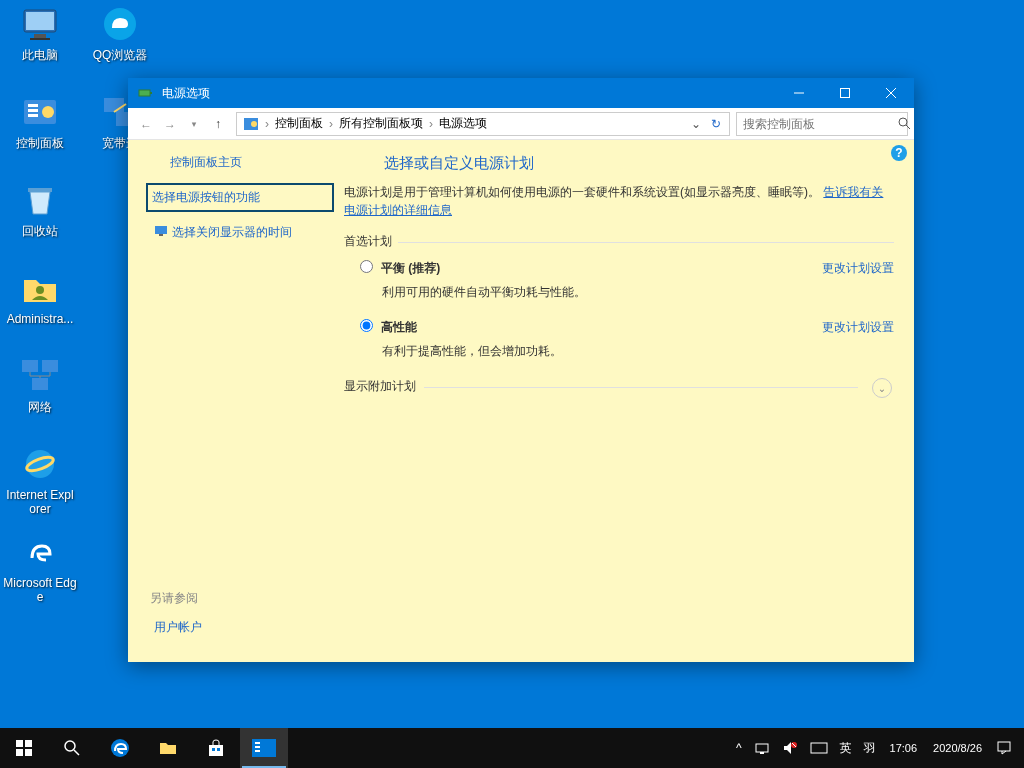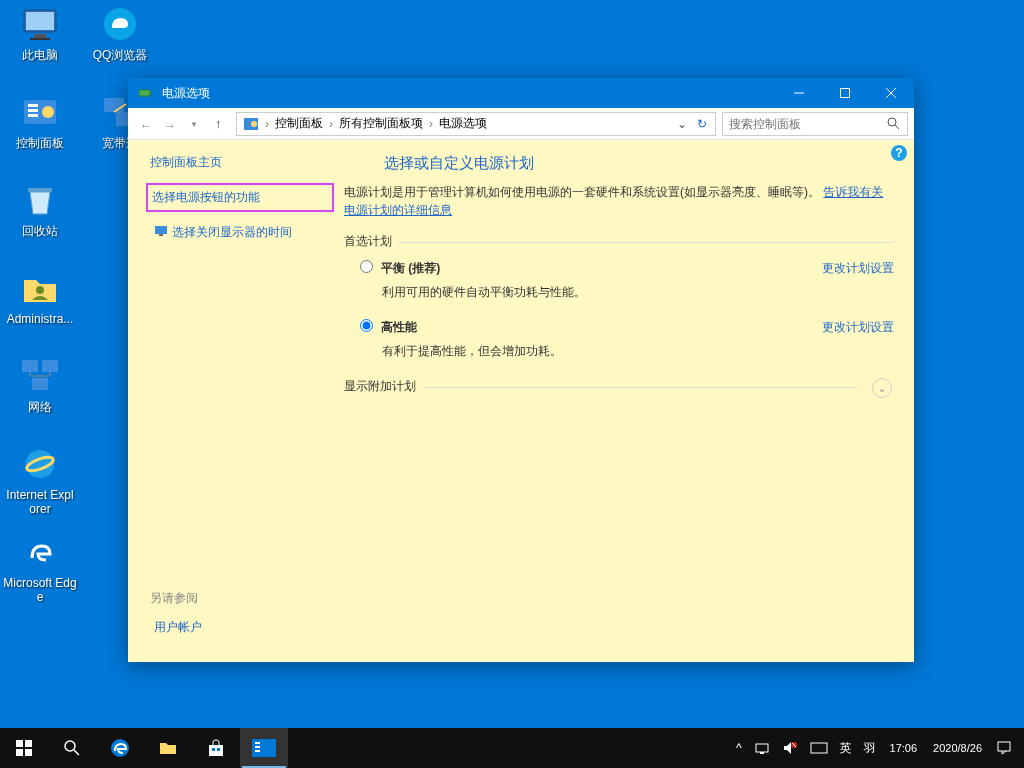--- a/index.html
+++ b/index.html
@@ -23,29 +23,29 @@
 .navbar { height: 32px; border-bottom: 1px solid #e5e5e5; display: flex; align-items: center; padding: 0 6px; font-size: 12px; background: #fff; }
 .navbtn { width: 24px; height: 24px; display: flex; align-items: center; justify-content: center; color: #888; cursor: default; }
 .navbtn.enabled { color: #333; cursor:pointer; }
 .addrbar { flex: 1; height: 24px; border: 1px solid #ccc; margin: 0 6px; display: flex; align-items: center; padding: 0 2px; }
 .addrbar .aicon { width: 18px; height: 18px; margin: 0 3px; display:flex; align-items:center; justify-content:center; }
 .addrbar .crumb { padding: 0 4px; cursor:pointer; }
 .addrbar .sep { color: #888; padding: 0 2px; }
 .addrbar .spacer { flex:1; }
 .addrbar .dd { width:18px; text-align:center; color:#555; cursor:pointer;}
 .addrbar .ref { width:22px; text-align:center; color:#1e66c9; cursor:pointer;}
-.searchbox { width: 186px; height: 24px; border: 1px solid #ccc; display: flex; align-items: center; padding: 0 6px; }
+.searchbox { width: 172px; height: 24px; border: 1px solid #ccc; display: flex; align-items: center; padding: 0 6px; }
 .searchbox input { border: none; outline: none; flex: 1; font-size: 12px; color: #888; }
 .searchbox .sicon { width: 14px; height: 14px; color: #555; }
 
 .content { flex:1; display: flex; position: relative; }
 .sidebar { width: 208px; padding: 14px 10px 10px 22px; font-size: 12px; }
-.sidebar-title { color: #1e66c9; margin-bottom: 12px; cursor:pointer; }
+.sidebar-title { color: #1e66c9; margin-bottom: 12px; cursor:pointer;margin-left:20px; }
 .sidebar-link { color: #1e66c9; margin-bottom: 10px; cursor:pointer; display:flex; align-items:center; gap:4px; padding: 2px 4px; }
-.sidebar-link.highlighted { border: 2px solid #d946ef; padding: 4px 12px 4px 4px; margin-left: -4px; margin-right:-8px; }
+.sidebar-link.highlighted { border: 2px solid #0c4a6e; padding: 4px 12px 4px 4px; margin-left: -4px; margin-right:-8px; }
 .sidebar .seealso { position:absolute; bottom: 14px; left: 22px; }
 .sidebar .seealso-h { color: #888; margin-bottom: 10px; }
 
 .main { flex: 1; padding: 14px 20px 10px 8px; font-size: 12px; position: relative; }
 .help-icon { position: absolute; top: 4px; right: 6px; width:18px; height:18px; cursor:pointer; }
 .main h1 { color: #1e66c9; font-size: 15px; font-weight: normal; margin-bottom: 10px; margin-left: 40px; }
 .main .desc { color: #333; line-height: 18px; margin-bottom: 14px; }
 .main .desc a { color: #1e66c9; text-decoration: underline; cursor:pointer; }
 .group-label { color: #333; margin-bottom: 10px; position:relative; }
 .group-label::after { content:""; position:absolute; left: 54px; right:0; top: 50%; border-top:1px solid #e0e0e0; }

